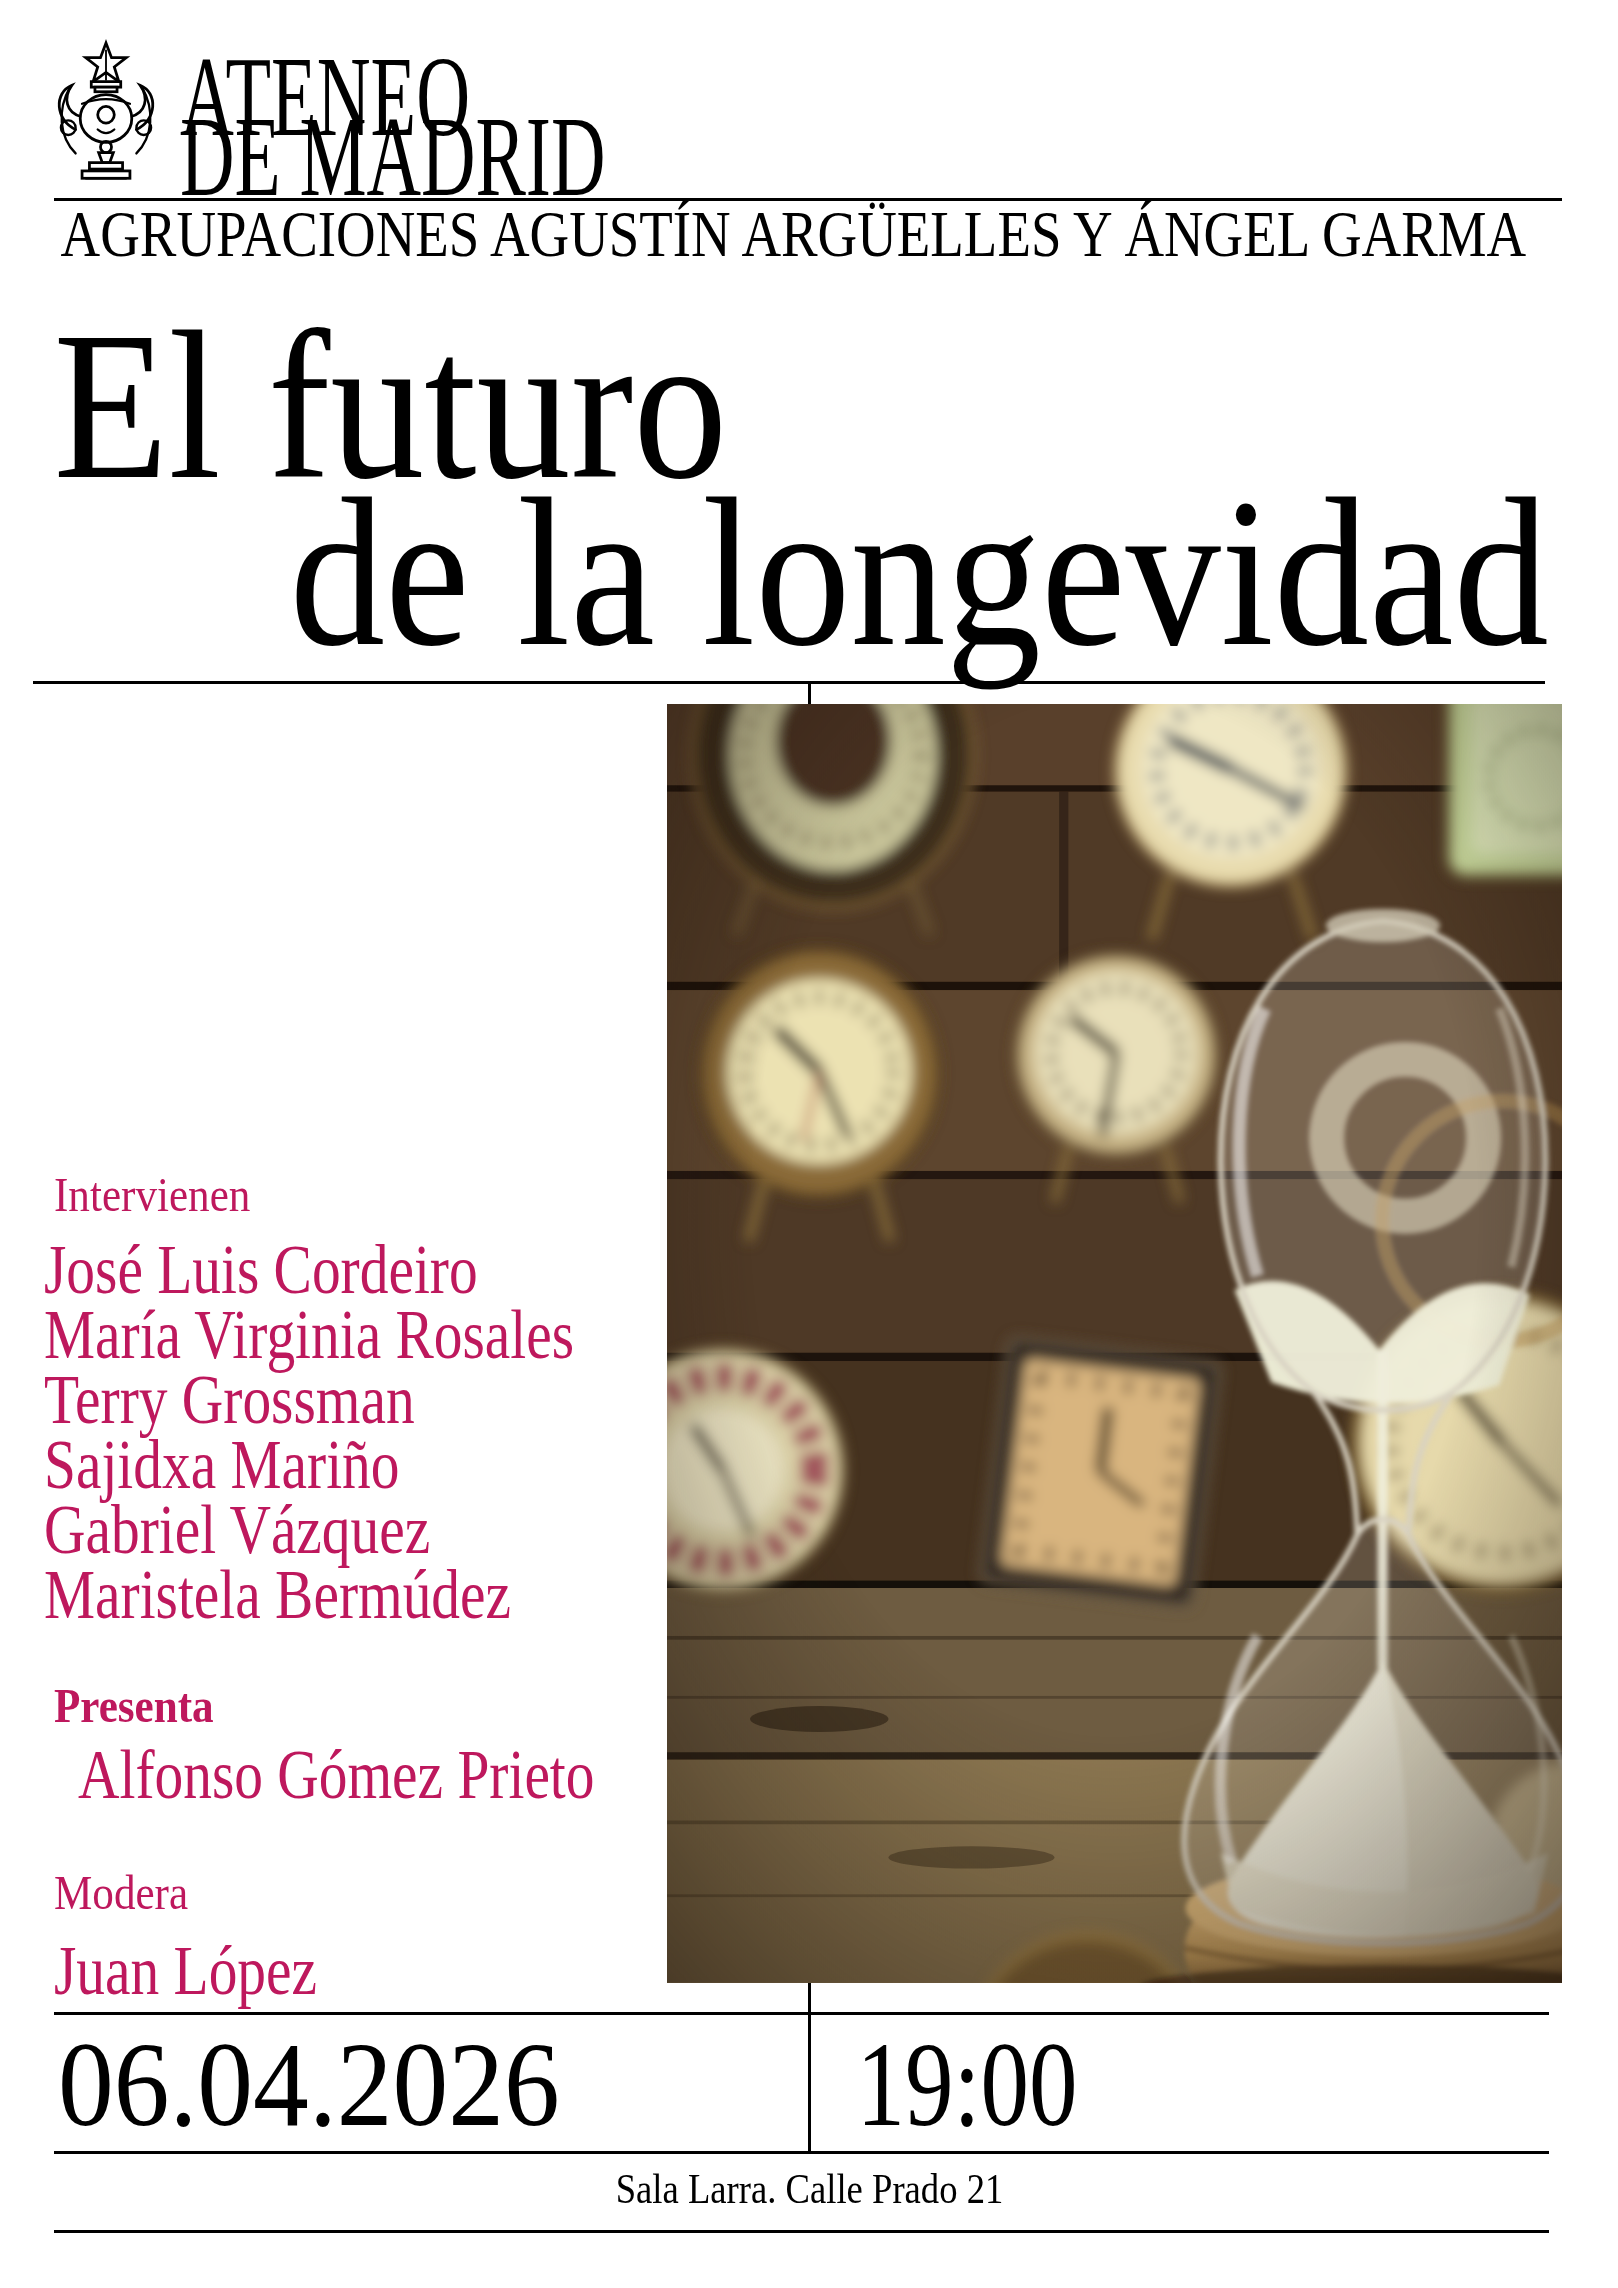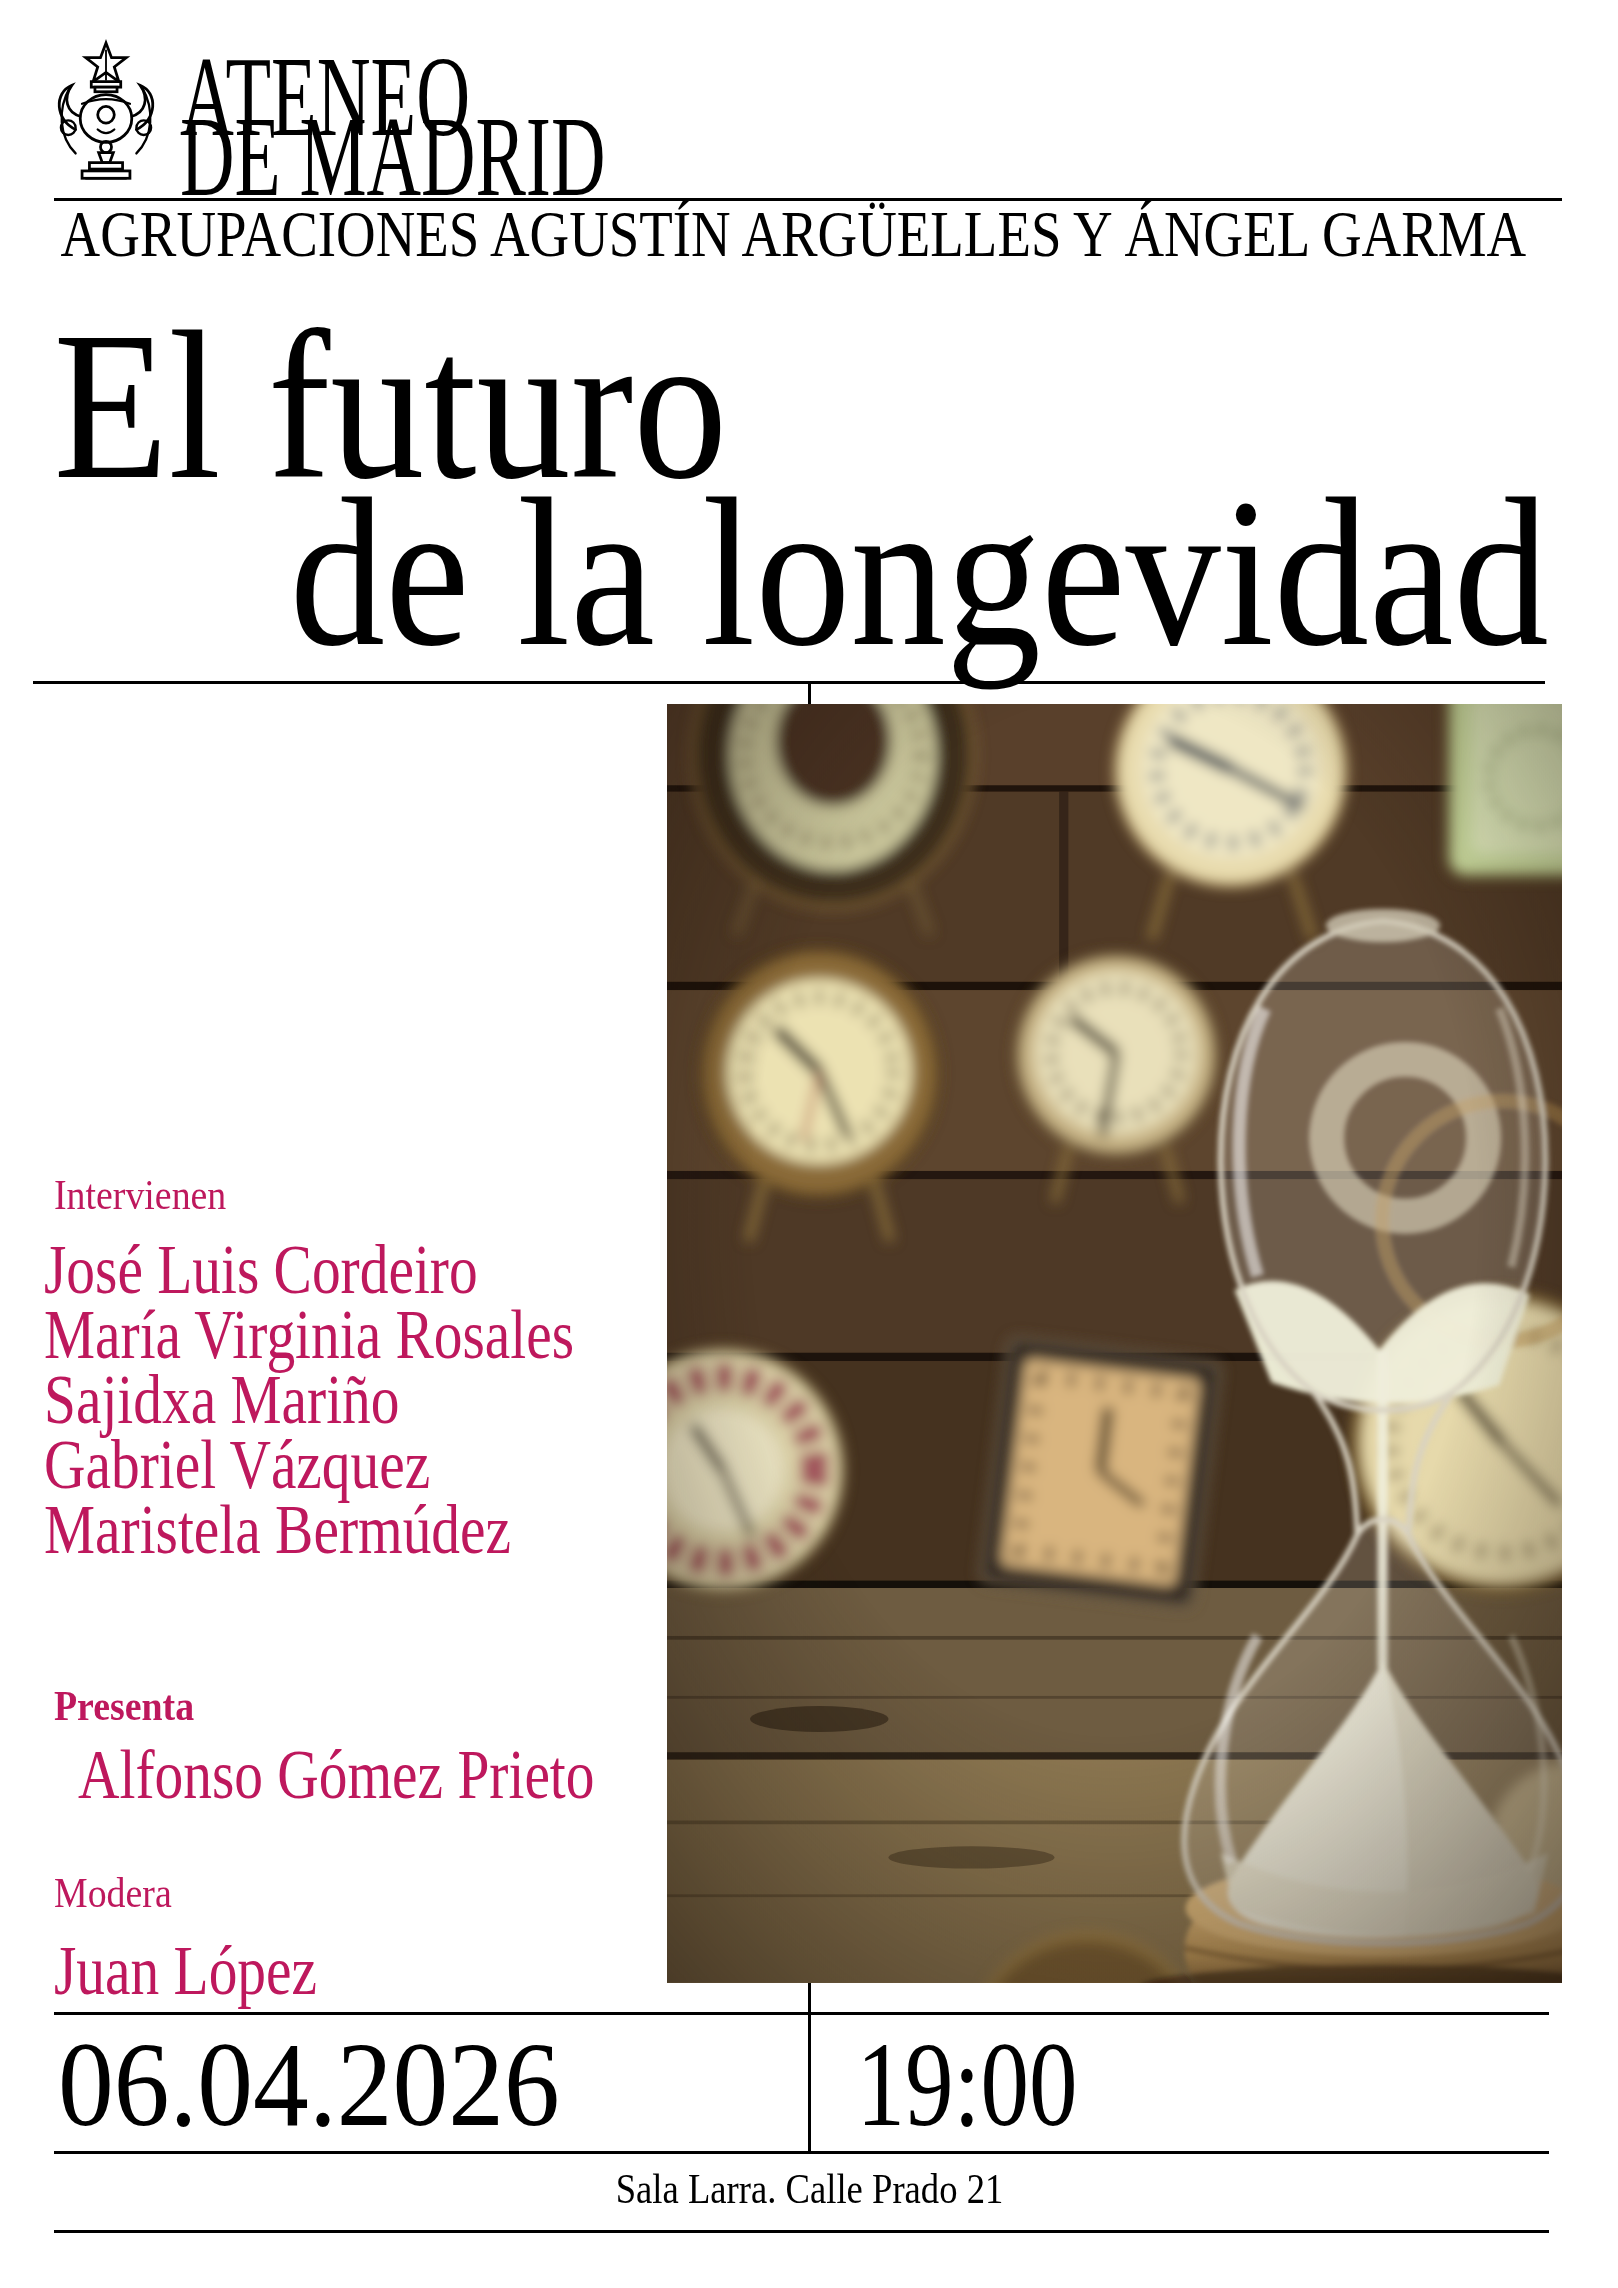--- a/index.html
+++ b/index.html
@@ -10,21 +10,21 @@
     background:#ffffff;
     color:#be185d;
     font-family:"Liberation Serif", serif;
     overflow:hidden;
   }
   .abs{position:absolute;}
   .rule{position:absolute;background:#000;}
   
   .cond{display:inline-block;transform:scaleX(0.82);transform-origin:0 60%;white-space:nowrap;}
   .cond-label{display:inline-block;transform:scaleX(0.88);transform-origin:0 60%;white-space:nowrap;}
-  .side-label{font-size:43px;line-height:42px;}
+  .side-label{font-size:49px;line-height:42px;}
   .side-name{font-size:70px;line-height:65px;height:65px;}
   .names-block{position:absolute;left:44px;top:1237px;}
   svg text{fill:#000;}
 </style>
 </head>
 <body>
 
 <div class="page">
 
   <svg class="abs" style="left:48px;top:39px;" width="116" height="146" viewBox="0 0 126 158">
@@ -224,20 +224,21 @@
     <rect width="970" height="1386" fill="url(#vig)"></rect>
   </svg>
 
   <div class="abs side-label" style="left:54px;top:1174px;">
     <span class="cond-label">Intervienen</span>
   </div>
 
   <div class="names-block">
     <div class="side-name"><span class="cond">José Luis Cordeiro</span></div>
     <div class="side-name"><span class="cond">María Virginia Rosales</span></div>
+    <div class="side-name"><span class="cond">Terry Grossman</span></div>
     <div class="side-name"><span class="cond">Sajidxa Mariño</span></div>
     <div class="side-name"><span class="cond">Gabriel Vázquez</span></div>
     <div class="side-name"><span class="cond">Maristela Bermúdez</span></div>
   </div>
 
   <div class="abs side-label" style="left:54px;top:1685px;font-weight:bold;">
     <span class="cond-label">Presenta</span>
   </div>
   <div class="abs side-name" style="left:54px;top:1742px;margin-left:24px;">
     <span class="cond">Alfonso Gómez Prieto</span>

